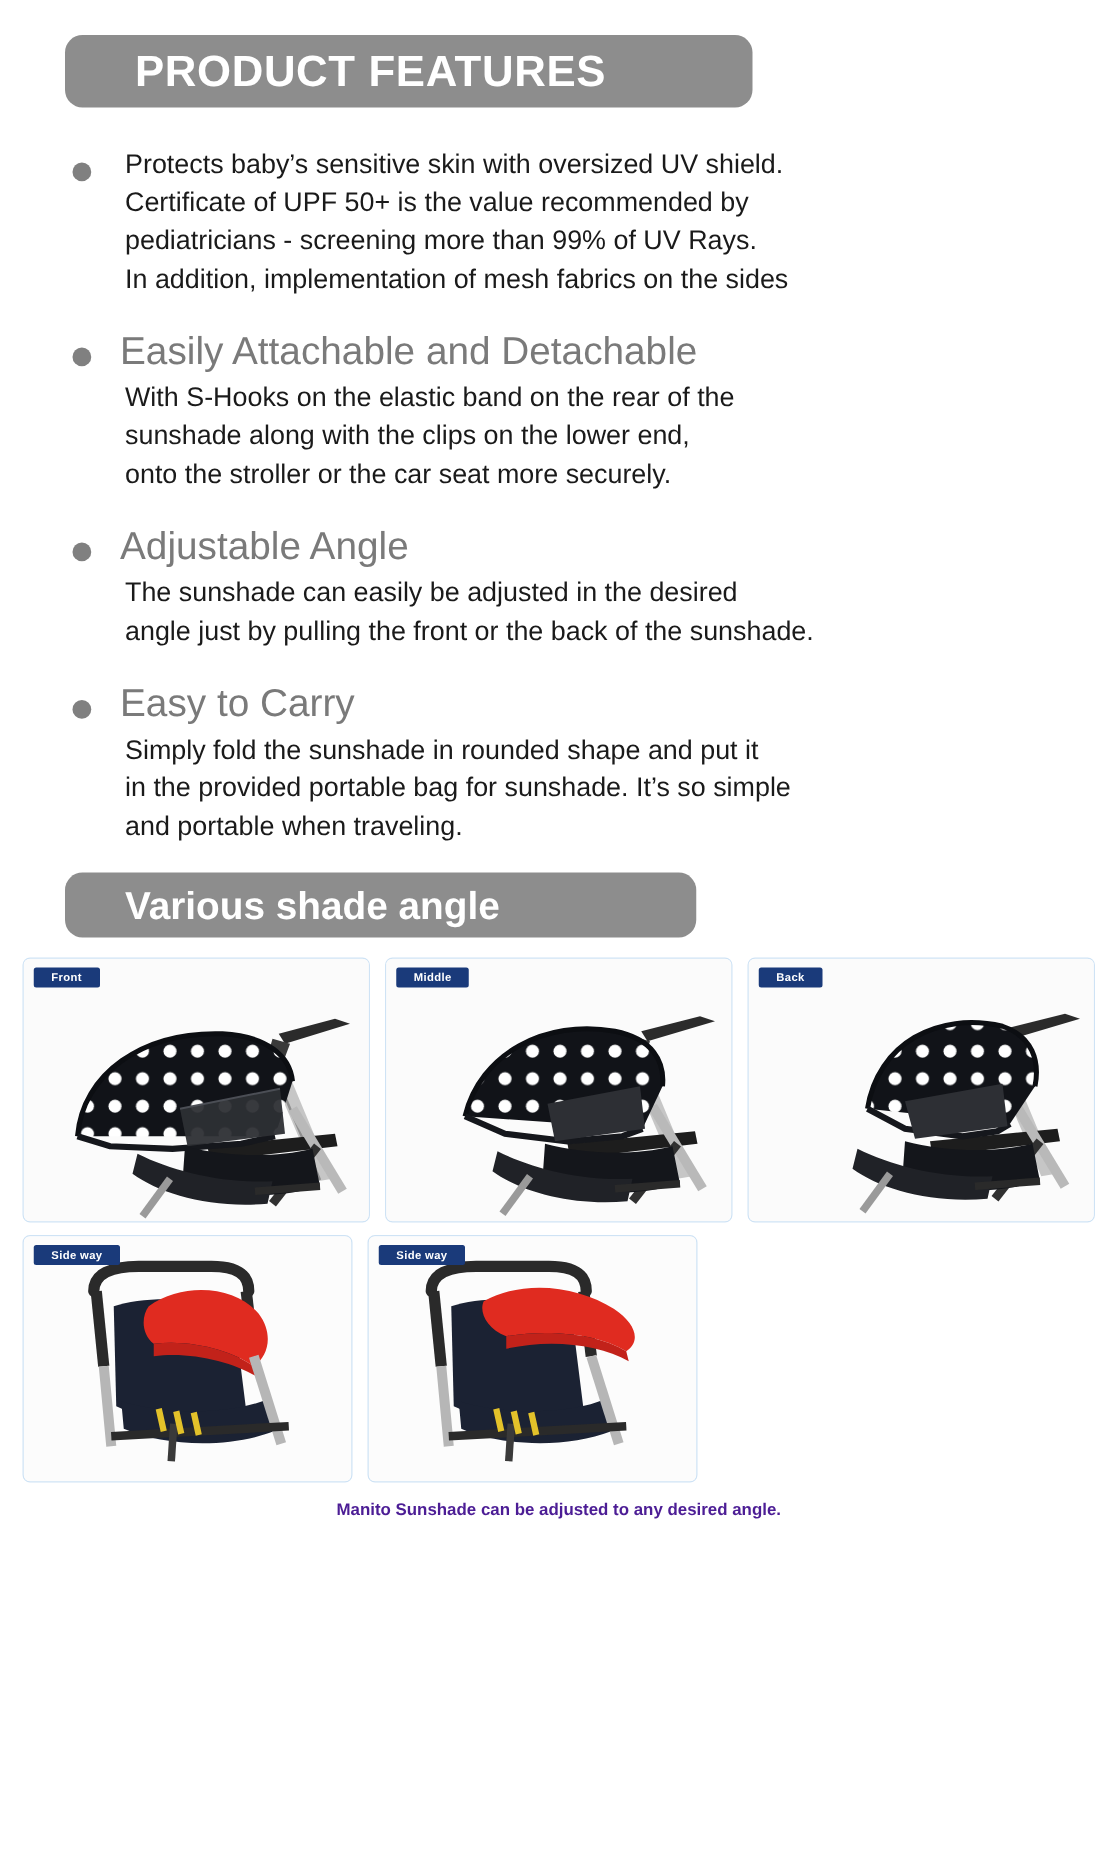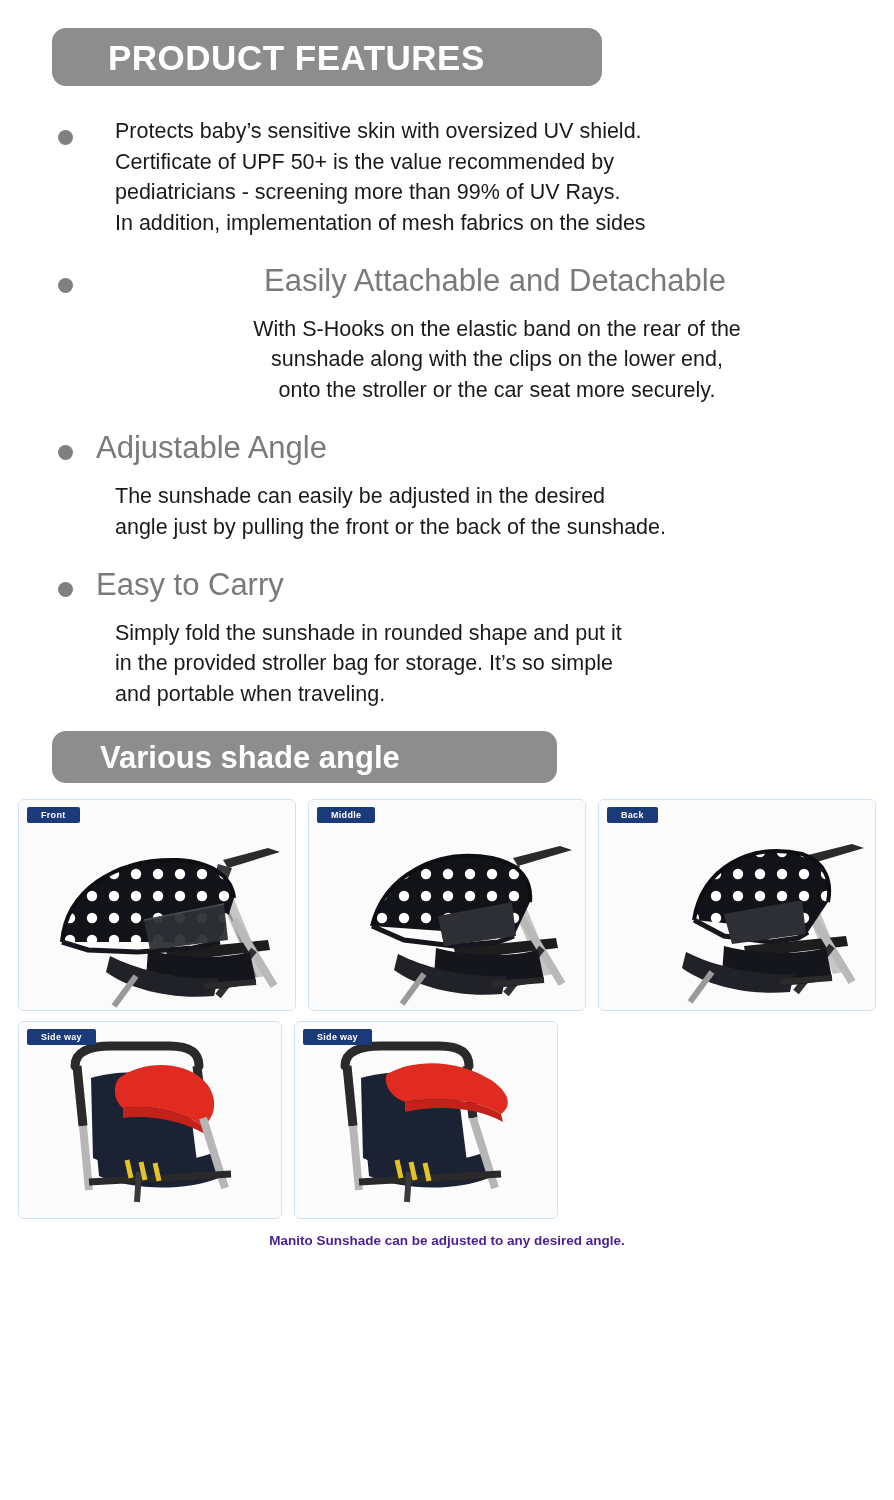--- a/index.html
+++ b/index.html
@@ -67,27 +67,27 @@
     font-size: 31px;
     font-weight: normal;
     line-height: 1.12;
     margin: 0 0 4px 0;
     white-space: nowrap;
   }
   .feature-body {
     color: #1a1a1a;
     font-size: 21.5px;
     line-height: 1.42;
-    margin: 15px;
+    margin: 0;
     padding-left: 4px;
   }
   .feature-body div { white-space: nowrap; }
 
   .f1 { margin-bottom: 26px; }
-  .f2 { margin-bottom: 26px; text-align: center; }
+  .f2 { margin-bottom: 26px; }
   .f3 { margin-bottom: 26px; }
   .f4 { margin-bottom: 16px; }
 
   
   .banner2 {
     margin: 22px 0 0 52px;
     background: #8d8d8d;
     border-radius: 14px;
     width: 505px;
     height: 52px;
@@ -189,21 +189,21 @@
         <div>The sunshade can easily be adjusted in the desired</div>
         <div>angle just by pulling the front or the back of the sunshade.</div>
       </div>
     </li>
 
     <li class="feature f4">
       <span class="bullet"></span>
       <div class="feature-title">Easy to Carry</div>
       <div class="feature-body">
         <div>Simply fold the sunshade in rounded shape and put it</div>
-        <div>in the provided stroller bag for storage. It’s so simple</div>
+        <div>in the provided portable bag for sunshade. It’s so simple</div>
         <div>and portable when traveling.</div>
       </div>
     </li>
   </ul>
 
   <div class="banner2">
     <span class="banner2-title">Various shade angle</span>
   </div>
 
   <div class="gallery">

